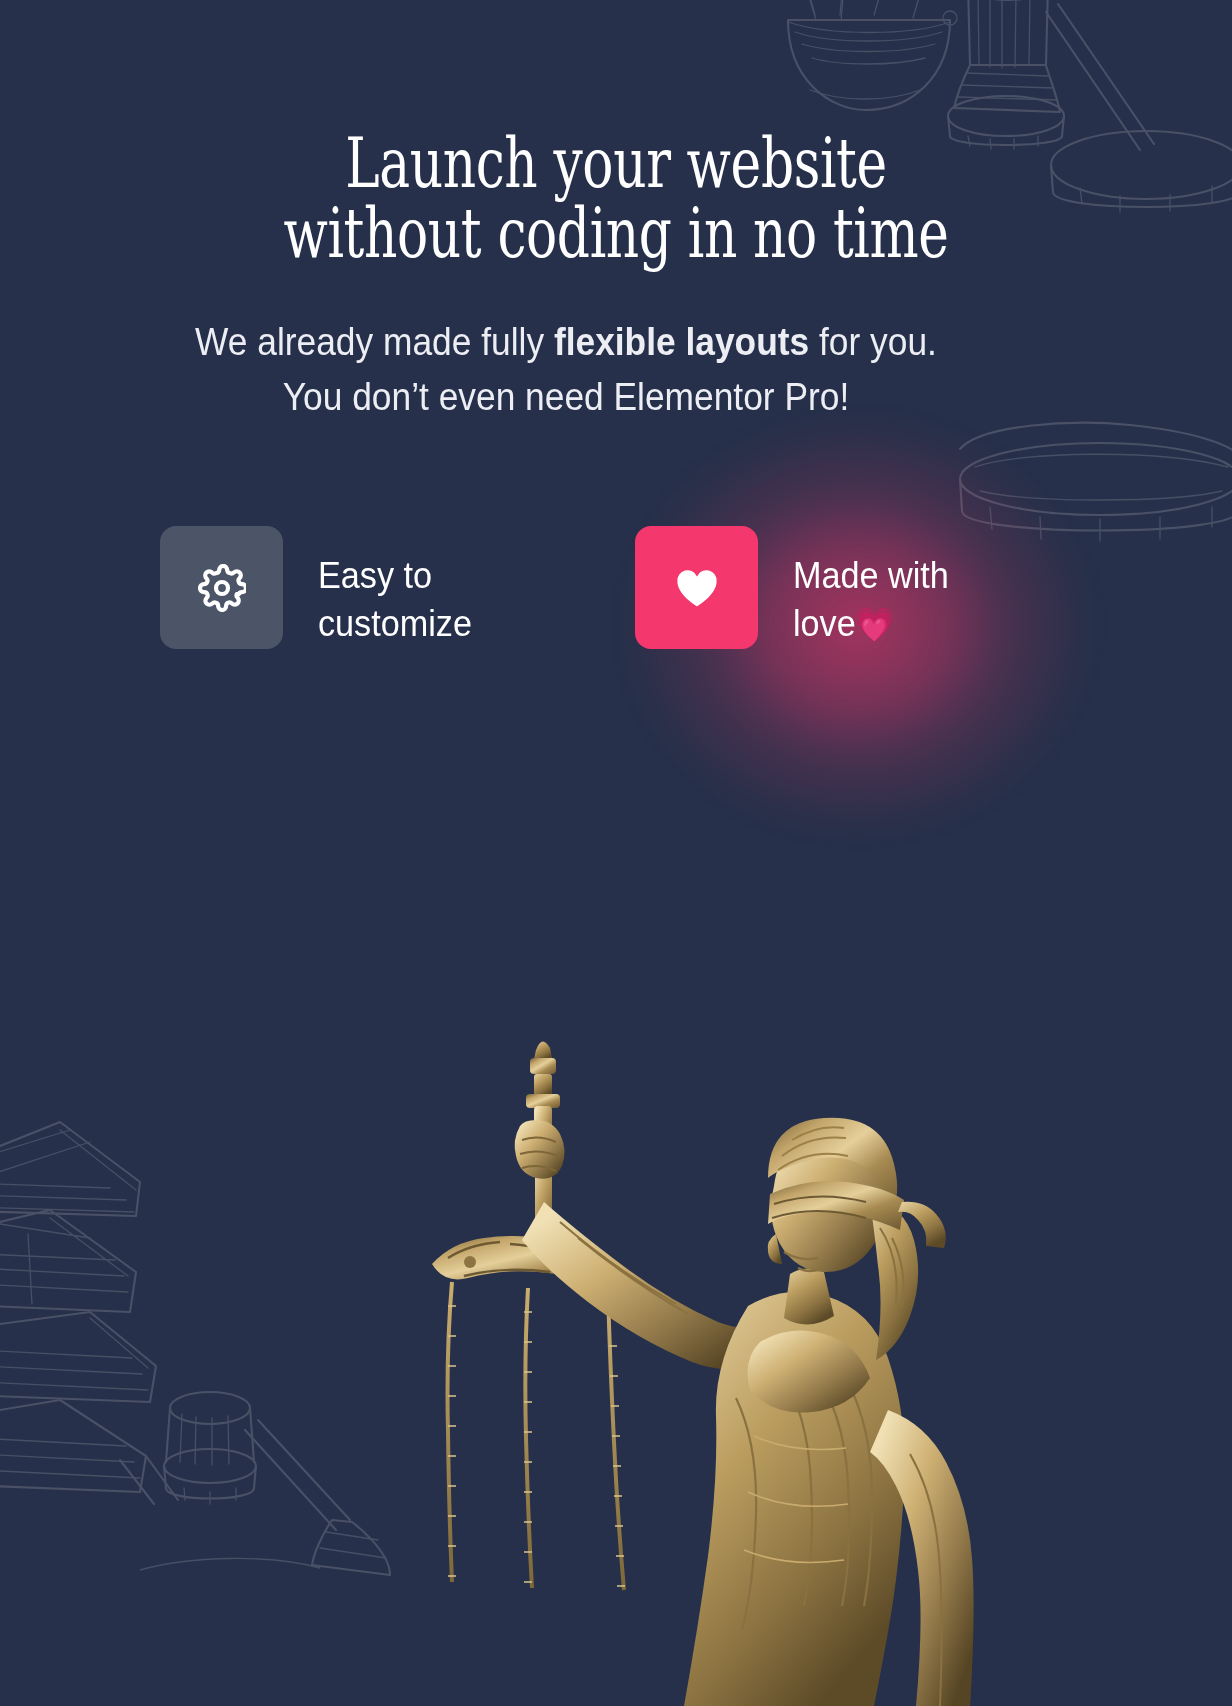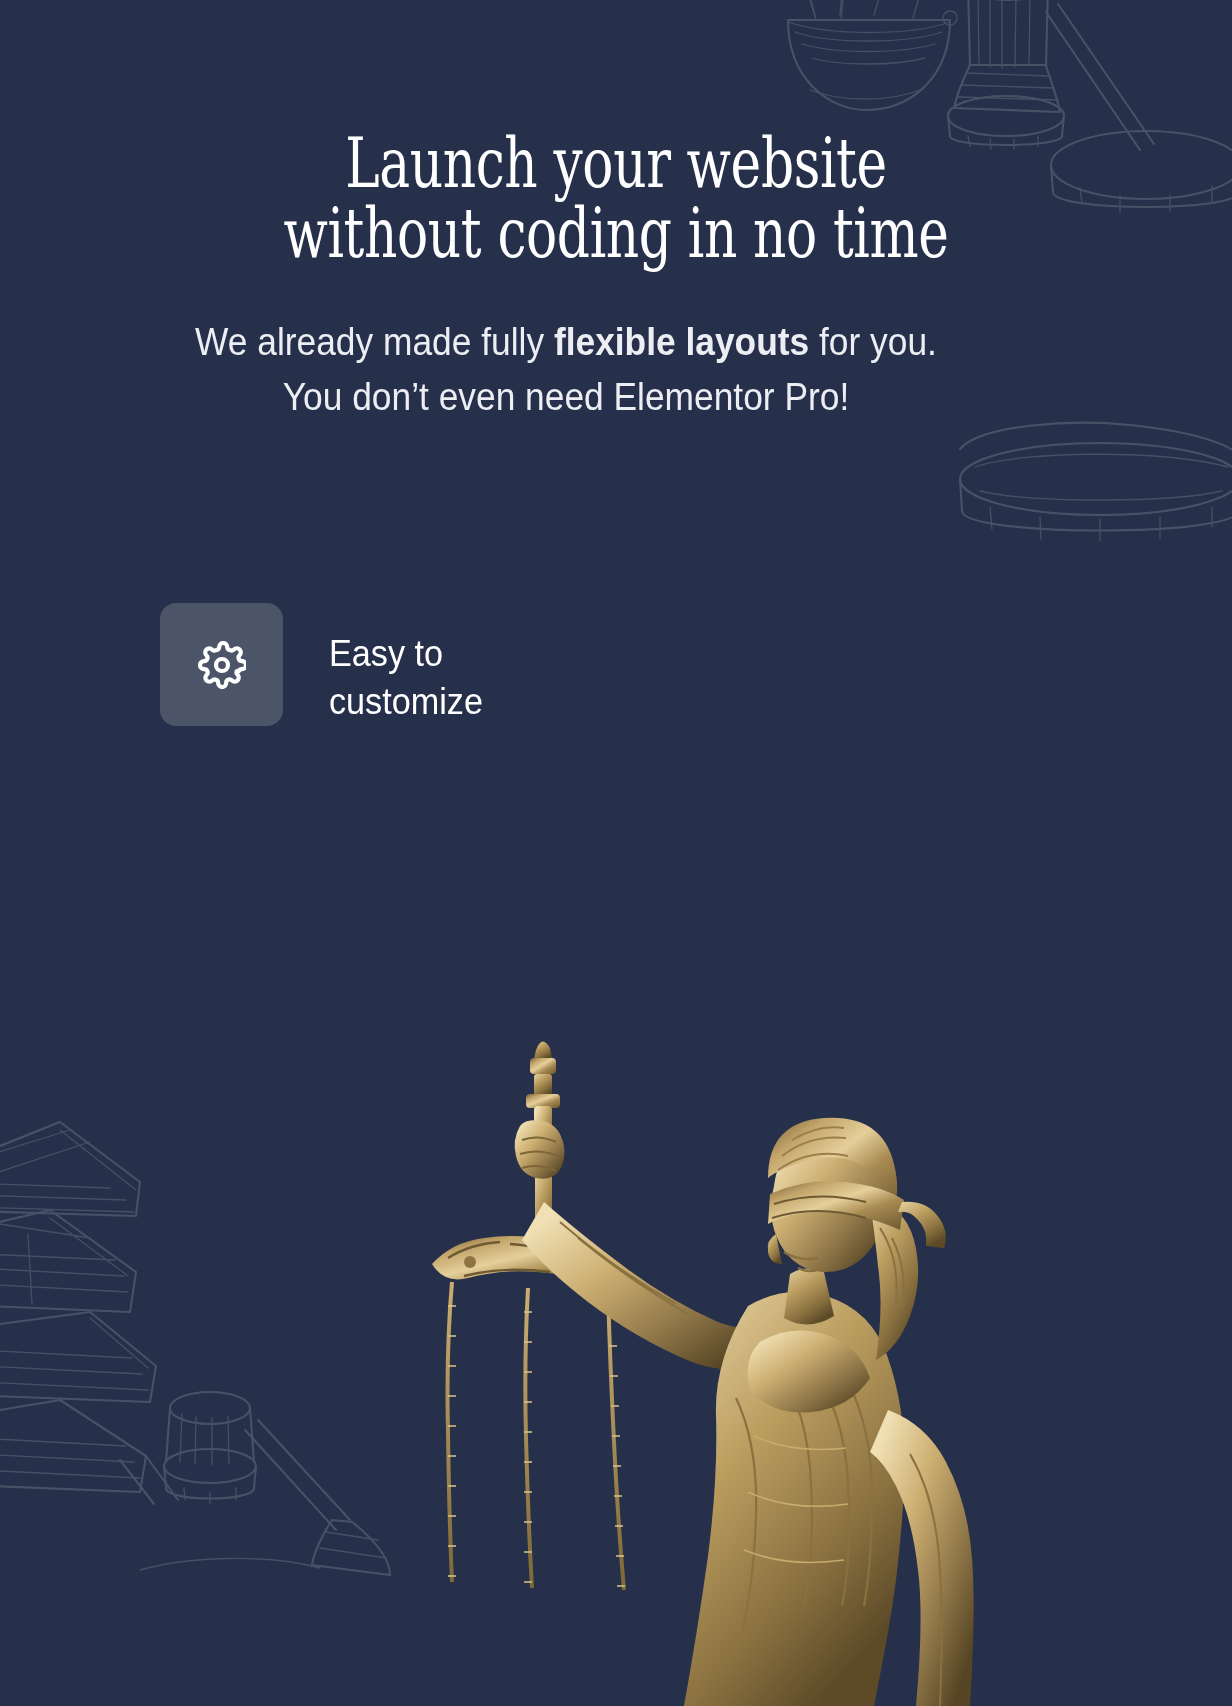--- a/index.html
+++ b/index.html
@@ -74,22 +74,22 @@
     top: 526px;
     left: 160px;
     width: 920px;
     display: grid;
     grid-template-columns: 475px 445px;
     grid-auto-rows: 200px;
   }
 
   .feature {
     display: flex;
-    align-items: flex-end;
-    gap: 46px;
+    align-items: flex-start;
+    gap: 35px;
     position: relative;
   }
 
   .tile {
     width: 123px;
     height: 123px;
     border-radius: 16px;
     background: #4c5468;
     display: flex;
     align-items: center;
@@ -230,20 +230,30 @@
         </svg>
       </div>
       <div class="feat-label">Easy to
 customize</div>
     </div>
 
 
 
 
 
+    <div class="feature">
+      <div class="glow"></div>
+      <div class="tile accent">
+        <svg width="48" height="48" viewBox="0 0 24 24">
+          <path class="ico-fill" d="M12 21.1 C12 21.1 2.2 15.4 2.2 8.7 A5.1 5.1 0 0 1 12 6.3 A5.1 5.1 0 0 1 21.8 8.7 C21.8 15.4 12 21.1 12 21.1 Z"></path>
+        </svg>
+      </div>
+      <div class="feat-label"><span>Made with
+love</span><span class="emo">💗</span></div>
+    </div>
   </div>
 
   <svg class="statue" viewBox="0 0 720 700">
     <defs>
       <linearGradient id="bronze" x1="0" y1="0" x2="1" y2="1">
         <stop offset="0%" stop-color="#6d5a33"></stop>
         <stop offset="22%" stop-color="#c2a469"></stop>
         <stop offset="45%" stop-color="#e5cf9a"></stop>
         <stop offset="66%" stop-color="#a88b52"></stop>
         <stop offset="100%" stop-color="#6b5730"></stop>

